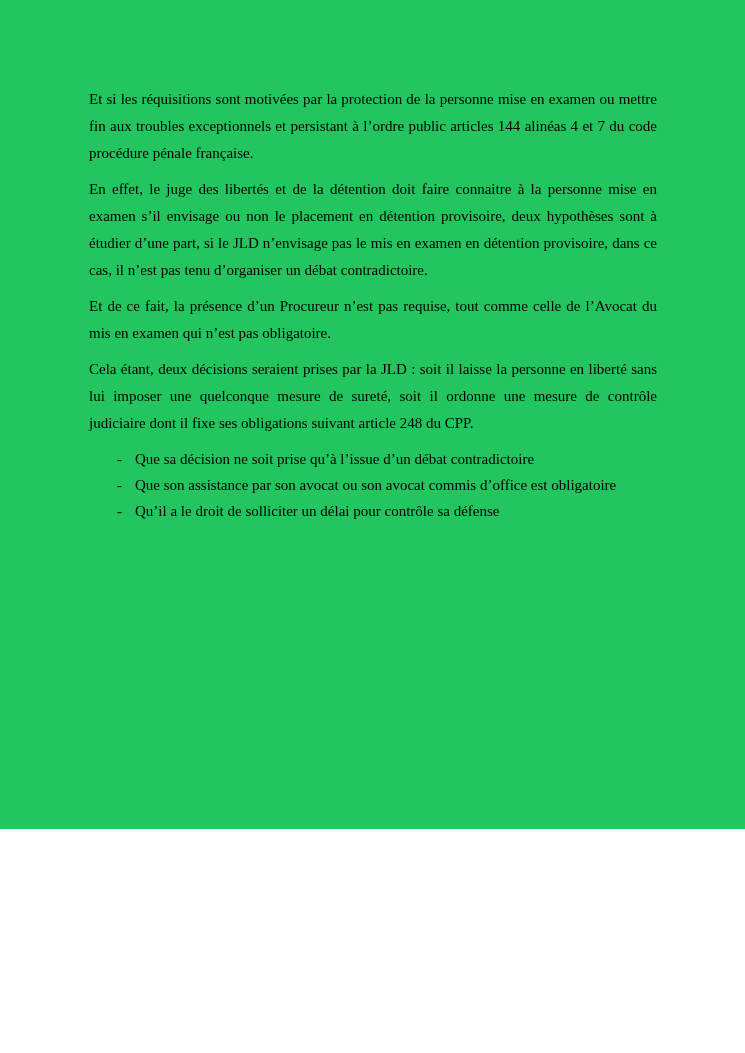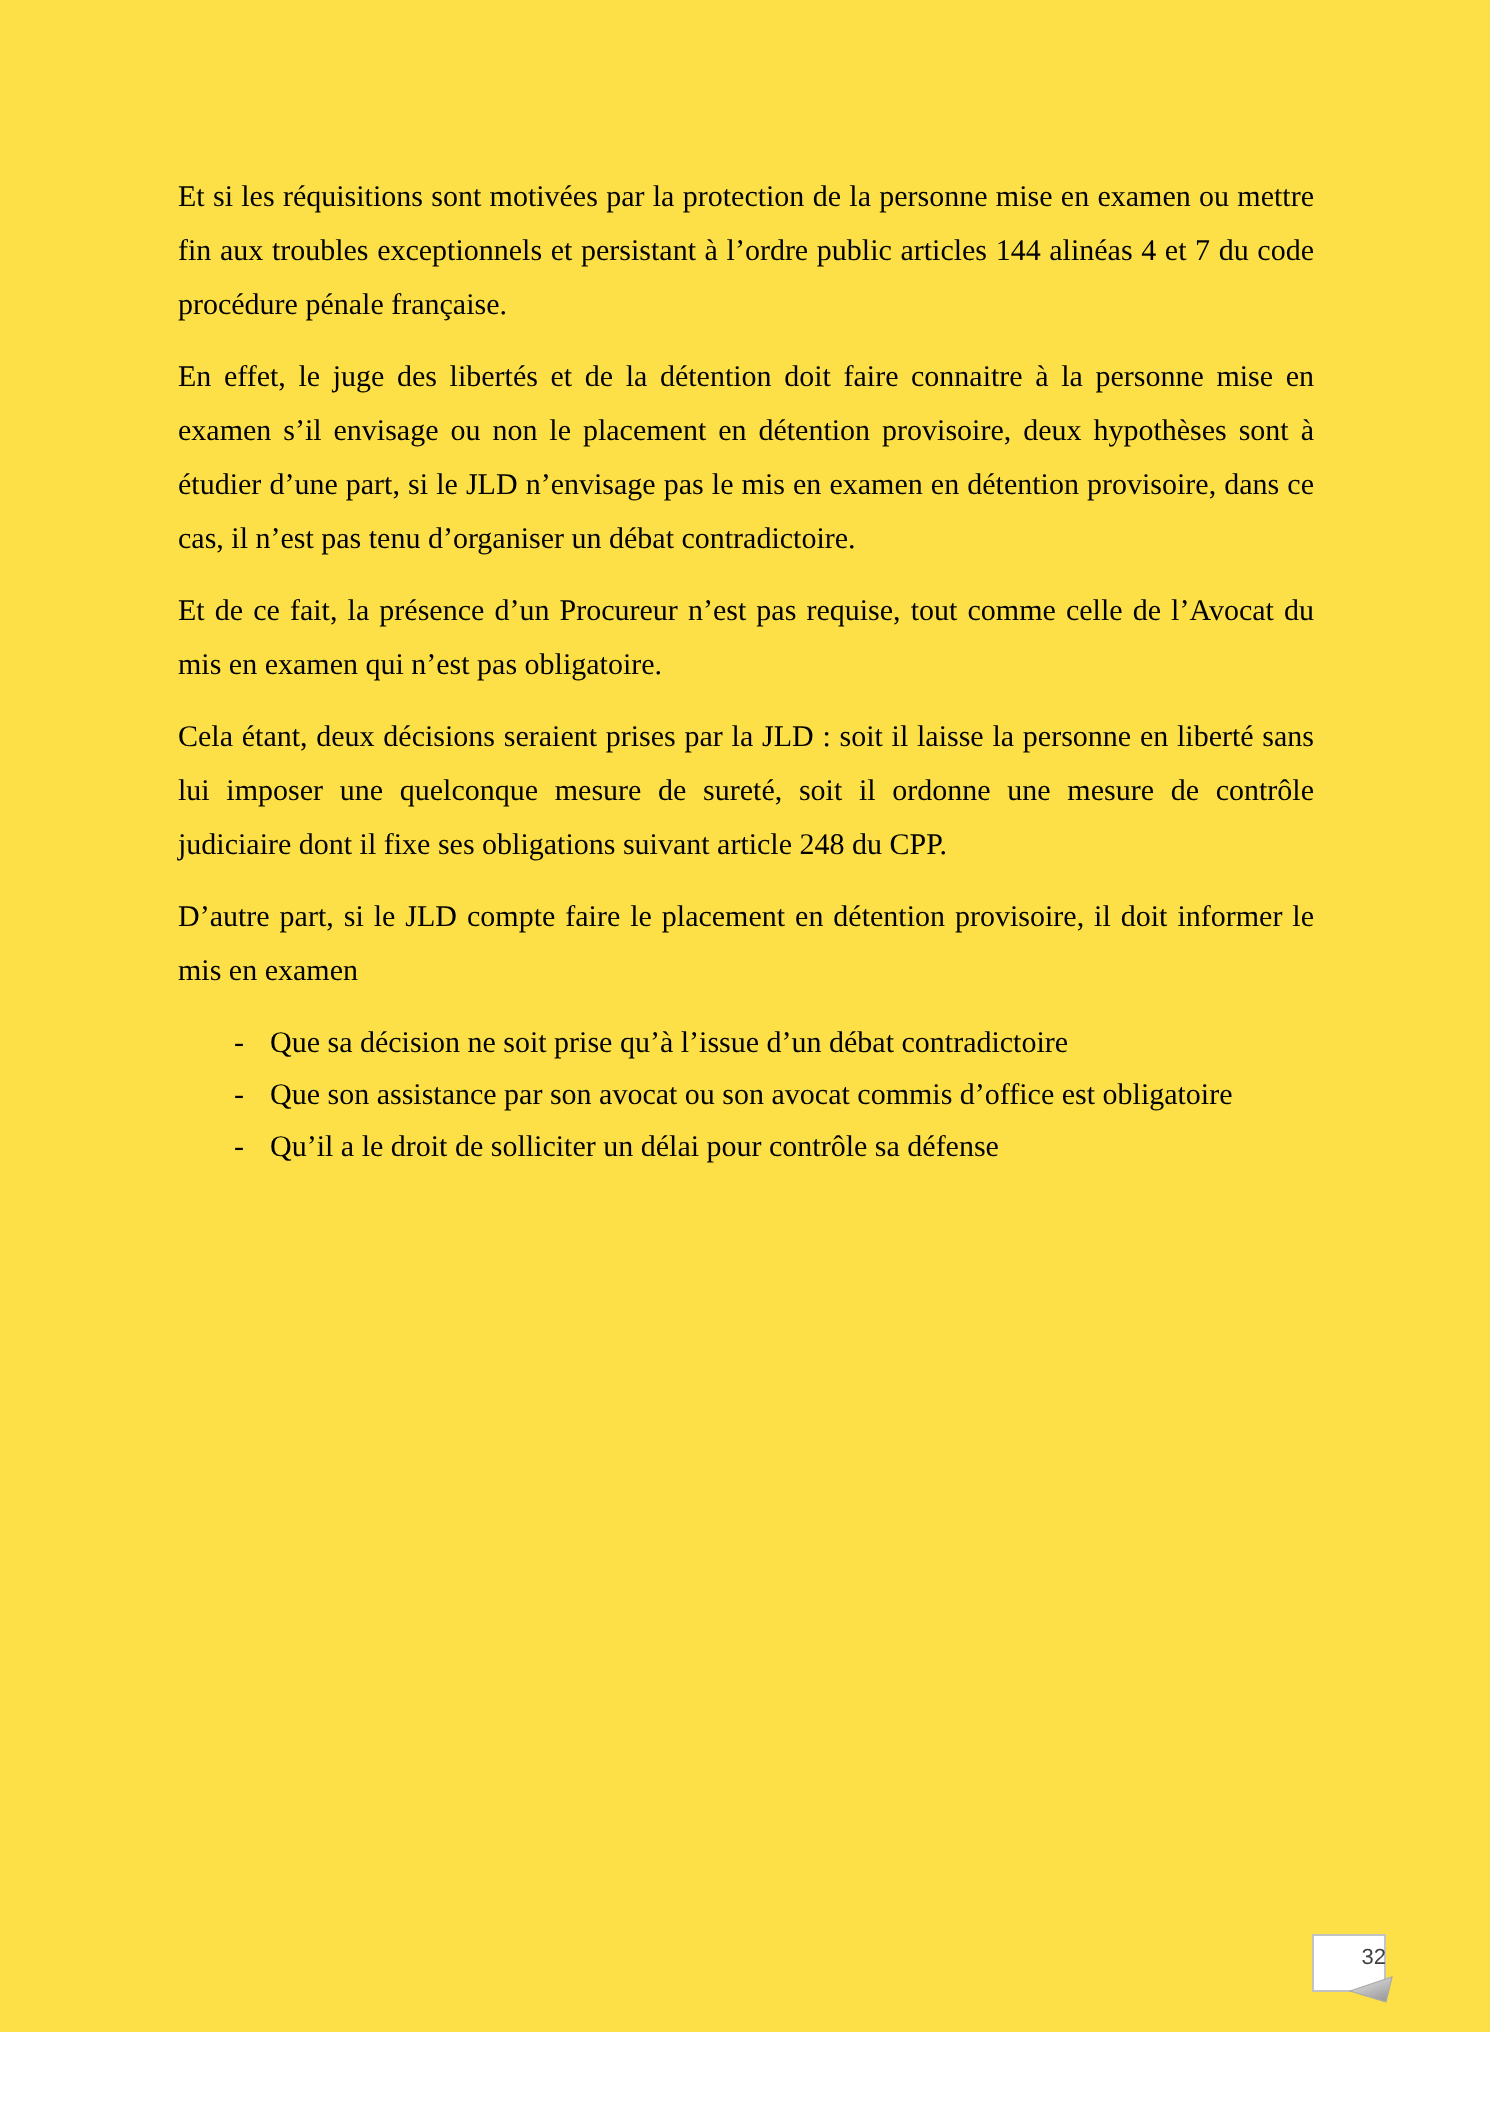--- a/index.html
+++ b/index.html
@@ -3,22 +3,22 @@
 <meta charset="utf-8">
 <style>
   html, body {
     margin: 0;
     padding: 0;
     background: #ffffff;
   }
   .doc-page {
     position: relative;
     width: 745px;
-    height: 1016px;
-    background: #fde047;
+    height: 829px;
+    background: #22c55e;
     overflow: hidden;
     font-family: "Liberation Serif", serif;
     color: #000000;
   }
   .doc-content {
     position: absolute;
     left: 89px;
     top: 86px;
     width: 568px;
   }
@@ -67,21 +67,20 @@
 </style>
 </head>
 <body>
 
 <div class="doc-page">
   <div class="doc-content">
     <p class="para">Et si les réquisitions sont motivées par la protection de la personne mise en examen ou mettre fin aux troubles exceptionnels et persistant à l’ordre public articles 144 alinéas 4 et 7 du code procédure pénale française.</p>
     <p class="para">En effet, le juge des libertés et de la détention doit faire connaitre à la personne mise en examen s’il envisage ou non le placement en détention provisoire, deux hypothèses sont à étudier d’une part, si le JLD n’envisage pas le mis en examen en détention provisoire, dans ce cas, il n’est pas tenu d’organiser un débat contradictoire.</p>
     <p class="para">Et de ce fait, la présence d’un Procureur n’est pas requise, tout comme celle de l’Avocat du mis en examen qui n’est pas obligatoire.</p>
     <p class="para">Cela étant, deux décisions seraient prises par la JLD : soit il laisse la personne en liberté sans lui imposer une quelconque mesure de sureté, soit il ordonne une mesure de contrôle judiciaire dont il fixe ses obligations suivant article 248 du CPP.</p>
-    <p class="para">D’autre part, si le JLD compte faire le placement en détention provisoire, il doit informer le mis en examen</p>
 
     <div class="bullet-list">
       <div class="list-item">
         <span class="dash-marker">-</span>
         <span class="item-text">Que sa décision ne soit prise qu’à l’issue d’un débat contradictoire</span>
       </div>
       <div class="list-item">
         <span class="dash-marker">-</span>
         <span class="item-text">Que son assistance par son avocat ou son avocat commis d’office est obligatoire</span>
       </div>

